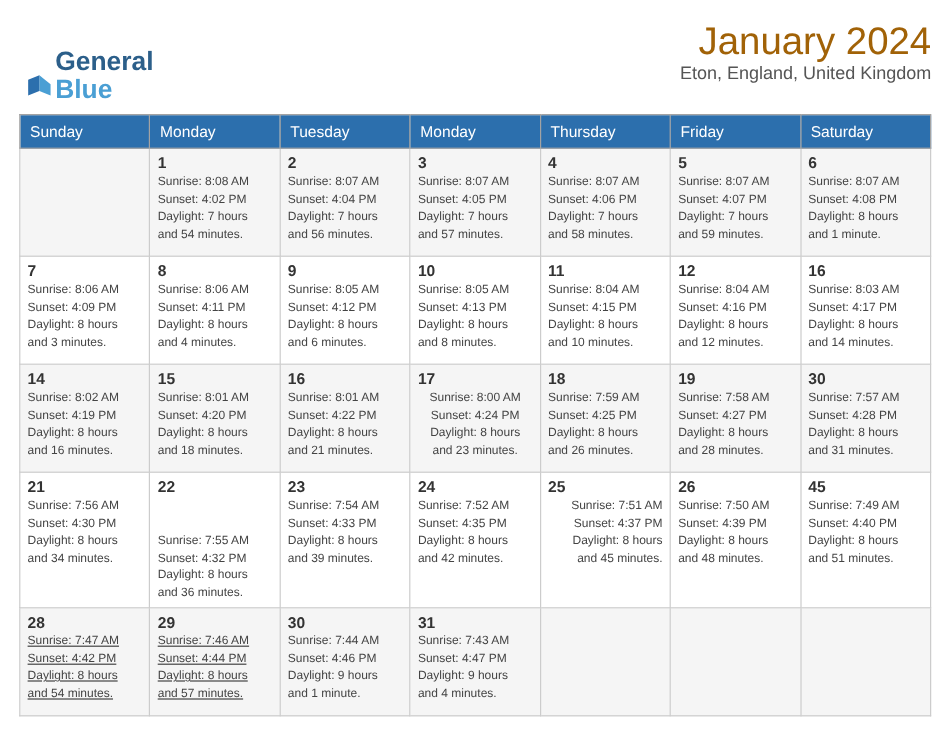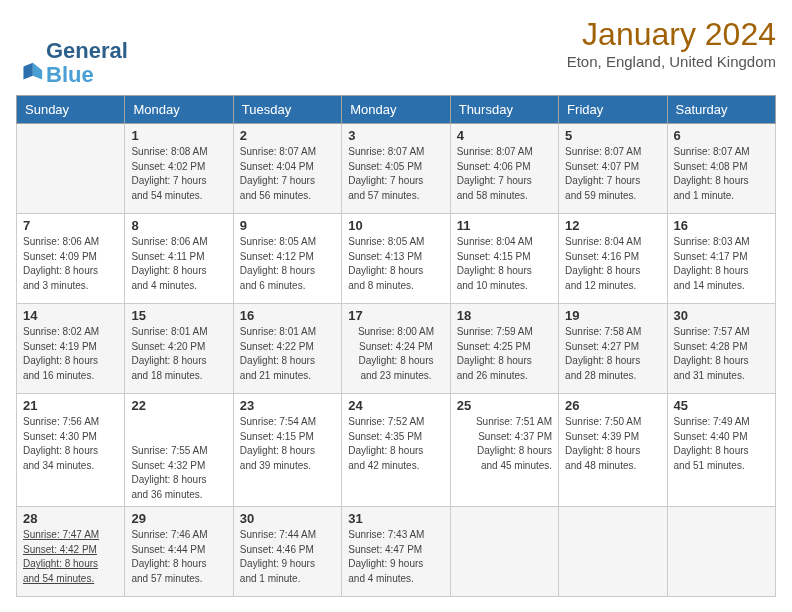--- a/index.html
+++ b/index.html
@@ -279,21 +279,21 @@
         <td>
           <span class="day-number">22</span>
           <div class="cell-info" style="white-space: pre-line; margin-top: 31px;">Sunrise: 7:55 AM
 Sunset: 4:32 PM
 Daylight: 8 hours
 and 36 minutes.</div>
         </td>
         <td>
           <span class="day-number">23</span>
           <div class="cell-info" style="white-space: pre-line;">Sunrise: 7:54 AM
-Sunset: 4:15 PM
+Sunset: 4:33 PM
 Daylight: 8 hours
 and 39 minutes.</div>
         </td>
         <td>
           <span class="day-number">24</span>
           <div class="cell-info" style="white-space: pre-line;">Sunrise: 7:52 AM
 Sunset: 4:35 PM
 Daylight: 8 hours
 and 42 minutes.</div>
         </td>
@@ -322,21 +322,21 @@
       <tr>
         <td>
           <span class="day-number">28</span>
           <div class="cell-info" style="white-space: pre-line; text-decoration: underline;">Sunrise: 7:47 AM
 Sunset: 4:42 PM
 Daylight: 8 hours
 and 54 minutes.</div>
         </td>
         <td>
           <span class="day-number">29</span>
-          <div class="cell-info" style="white-space: pre-line;">Sunrise: 7:46 AM
+          <div class="cell-info" style="white-space: pre-line; text-decoration: underline;">Sunrise: 7:46 AM
 Sunset: 4:44 PM
 Daylight: 8 hours
 and 57 minutes.</div>
         </td>
         <td>
           <span class="day-number">30</span>
           <div class="cell-info" style="white-space: pre-line;">Sunrise: 7:44 AM
 Sunset: 4:46 PM
 Daylight: 9 hours
 and 1 minute.</div>

